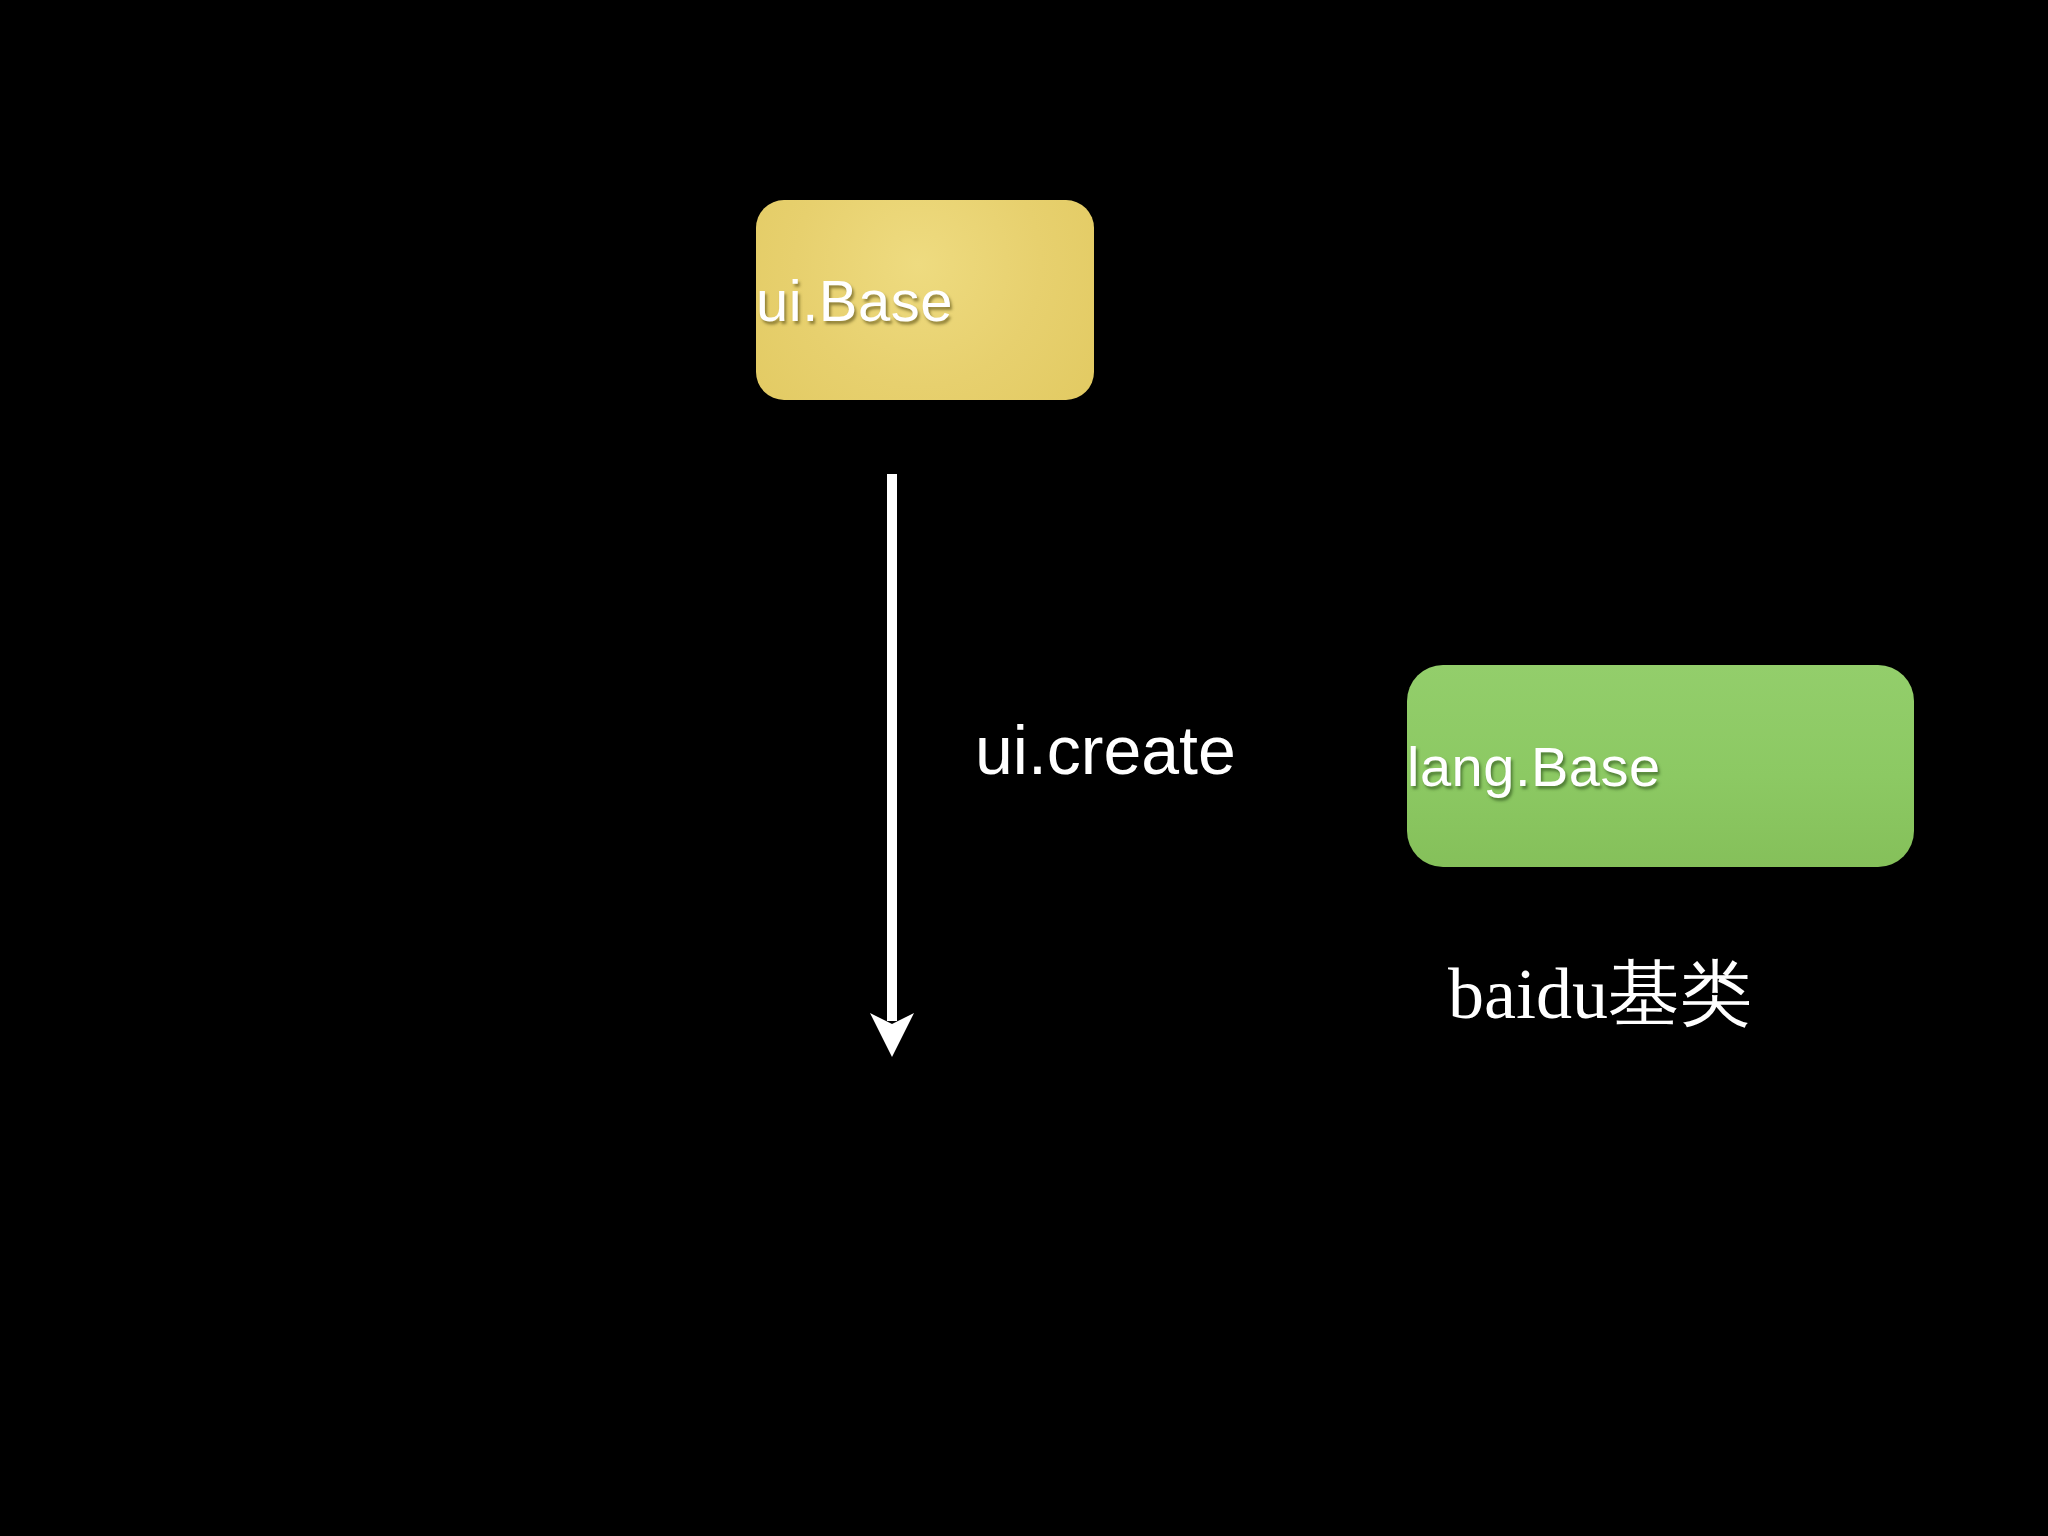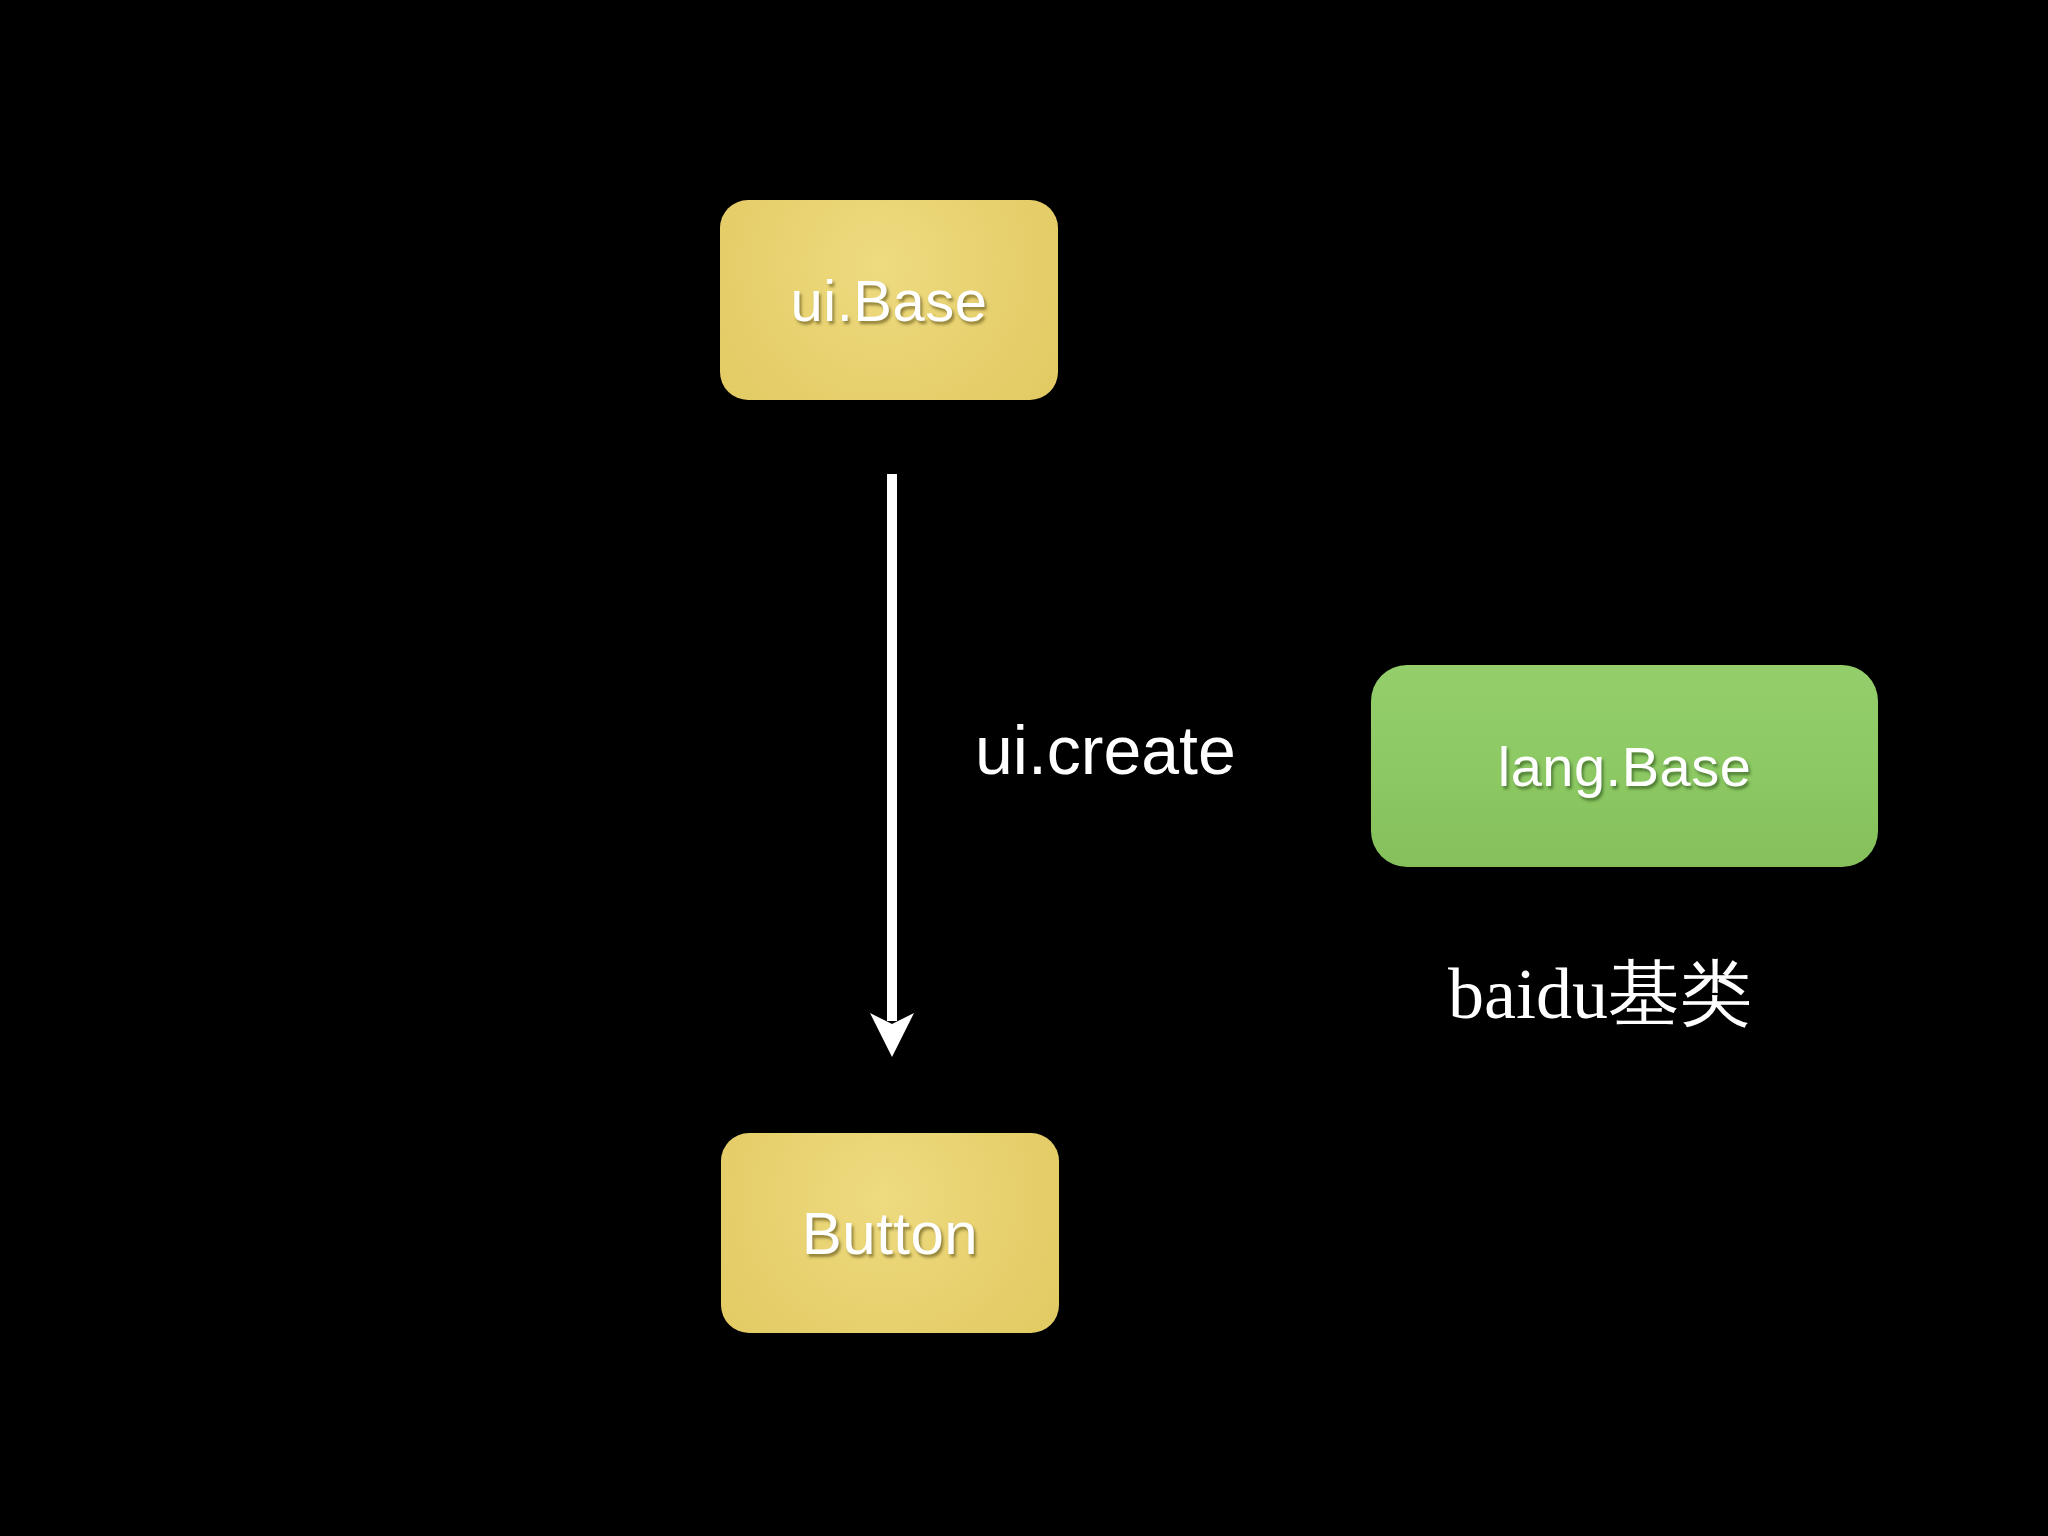--- a/index.html
+++ b/index.html
@@ -12,22 +12,23 @@
     width: 2048px;
     height: 1536px;
     background: #000000;
     overflow: hidden;
     font-family: "Liberation Sans", sans-serif;
   }
   .node {
     position: absolute;
     display: flex;
     align-items: center;
-    justify-content: center;
+    justify-content: flex-start;
     box-sizing: border-box;
+    margin-left: 36px;
   }
   .node-yellow {
     background: radial-gradient(circle at 48% 32%, #eedb80 0%, #e7d06e 55%, #e2ca62 100%);
     border-radius: 28px;
   }
   .node-green {
     background: linear-gradient(180deg, #93ce6b 0%, #8cc963 55%, #85c05a 100%);
     border-radius: 36px;
   }
   .node-label {
@@ -96,17 +97,14 @@
   </svg>
 
   <div class="free-label" id="label-ui-create">ui.create</div>
 
   <div class="node node-green" id="node-lang-class">
     <span class="node-label">lang.Base</span>
   </div>
 
   <div class="free-label" id="label-baidu-base">baidu基类</div>
 
-  <div class="node node-yellow" id="node-button">
-    <span class="node-label">Button</span>
-  </div>
 
 </div>
 
 </body></html>

